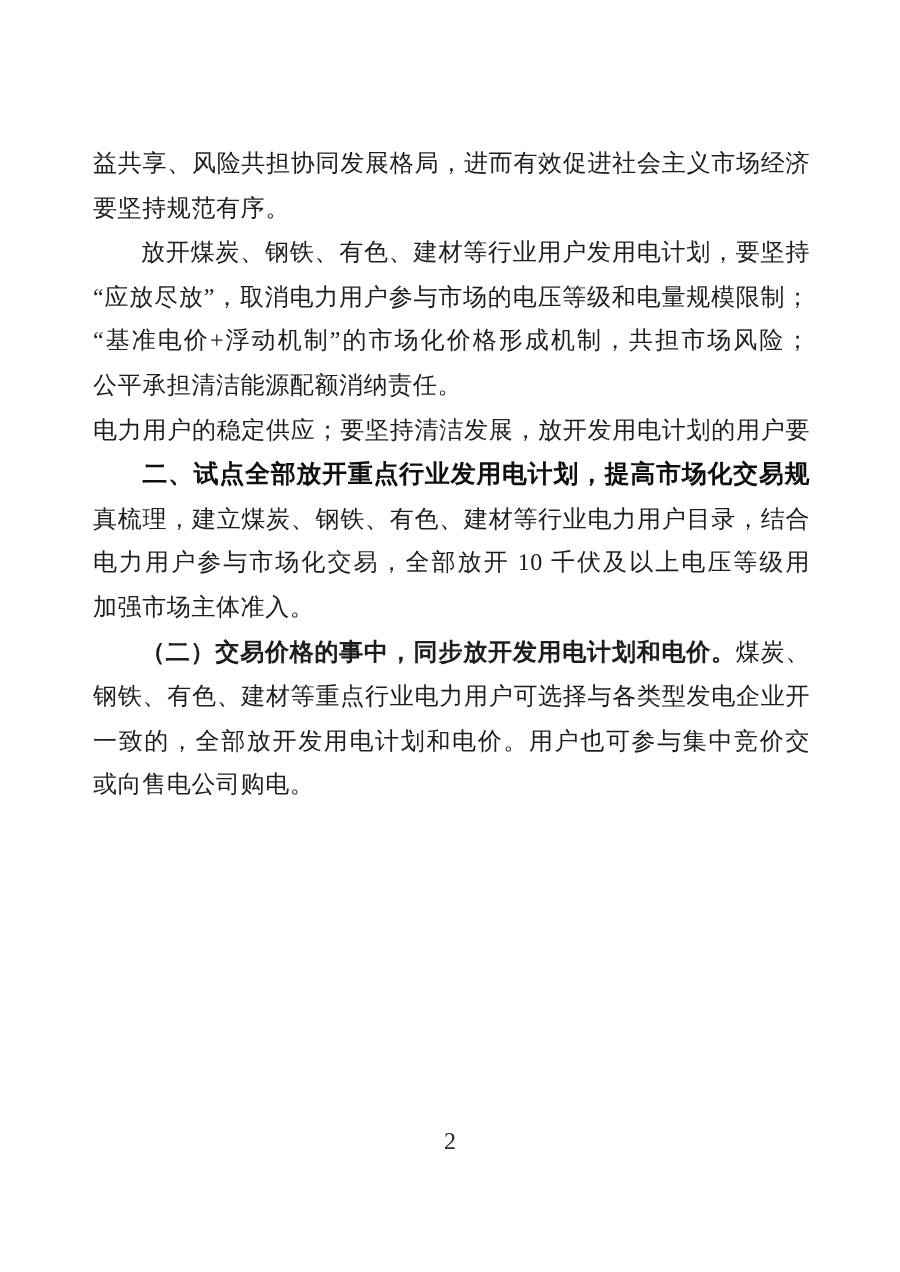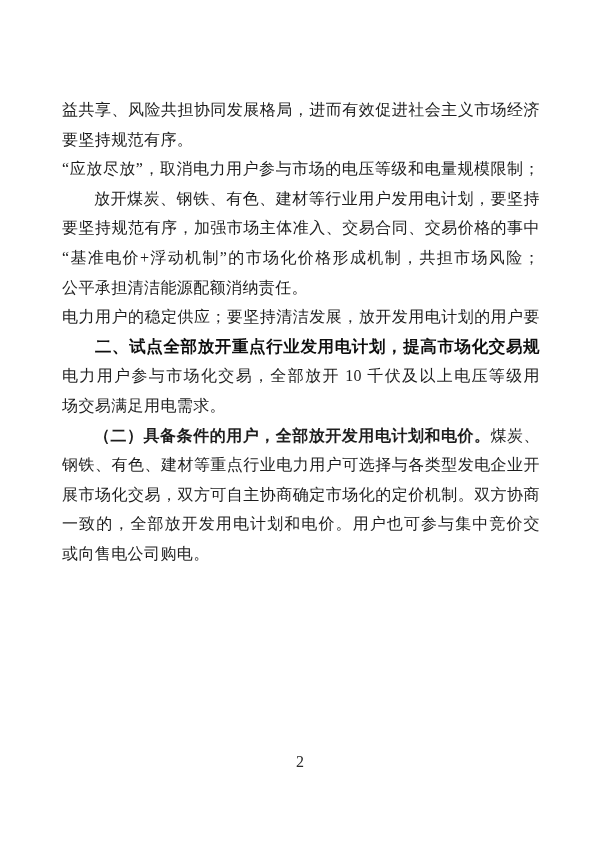--- a/index.html
+++ b/index.html
@@ -58,31 +58,30 @@
     font-family: "Liberation Serif", "DejaVu Serif", serif;
   }
 </style>
 </head>
 <body>
 
 <div class="page">
   <div class="content">
     <div class="line">益共享、风险共担协同发展格局，进而有效促进社会主义市场经济</div>
     <div class="line end">要坚持规范有序。</div>
+    <div class="line indent">放开煤炭、钢铁、有色、建材等行业用户发用电计划，要坚持</div>
     <div class="line">“应放尽放”，取消电力用户参与市场的电压等级和电量规模限制；</div>
-    <div class="line indent">放开煤炭、钢铁、有色、建材等行业用户发用电计划，要坚持</div>
-    <div class="line">要坚持规范有序，加强市场主体准入、交易合同、交易价格的事中</div>
     <div class="line">“基准电价+浮动机制”的市场化价格形成机制，共担市场风险；</div>
     <div class="line end">公平承担清洁能源配额消纳责任。</div>
     <div class="line">电力用户的稳定供应；要坚持清洁发展，放开发用电计划的用户要</div>
     <div class="line indent heading">二、试点全部放开重点行业发用电计划，提高市场化交易规模</div>
+    <div class="line">真梳理，建立煤炭、钢铁、有色、建材等行业电力用户目录，结合</div>
     <div class="line">电力用户参与市场化交易，全部放开 10 千伏及以上电压等级用户。</div>
-    <div class="line end">场交易满足用电需求。</div>
+    <div class="line end">加强市场主体准入。</div>
     <div class="line indent">
-      <span class="lead">（二）具备条件的用户，全部放开发用电计划和电价。</span><span>煤炭、</span>
+      <span class="lead">（二）交易价格的事中，同步放开发用电计划和电价。</span><span>煤炭、</span>
     </div>
     <div class="line">钢铁、有色、建材等重点行业电力用户可选择与各类型发电企业开</div>
-    <div class="line">展市场化交易，双方可自主协商确定市场化的定价机制。双方协商</div>
     <div class="line">一致的，全部放开发用电计划和电价。用户也可参与集中竞价交易，</div>
     <div class="line end">或向售电公司购电。</div>
   </div>
   <div class="page-number">2</div>
 </div>
 
 </body></html>

